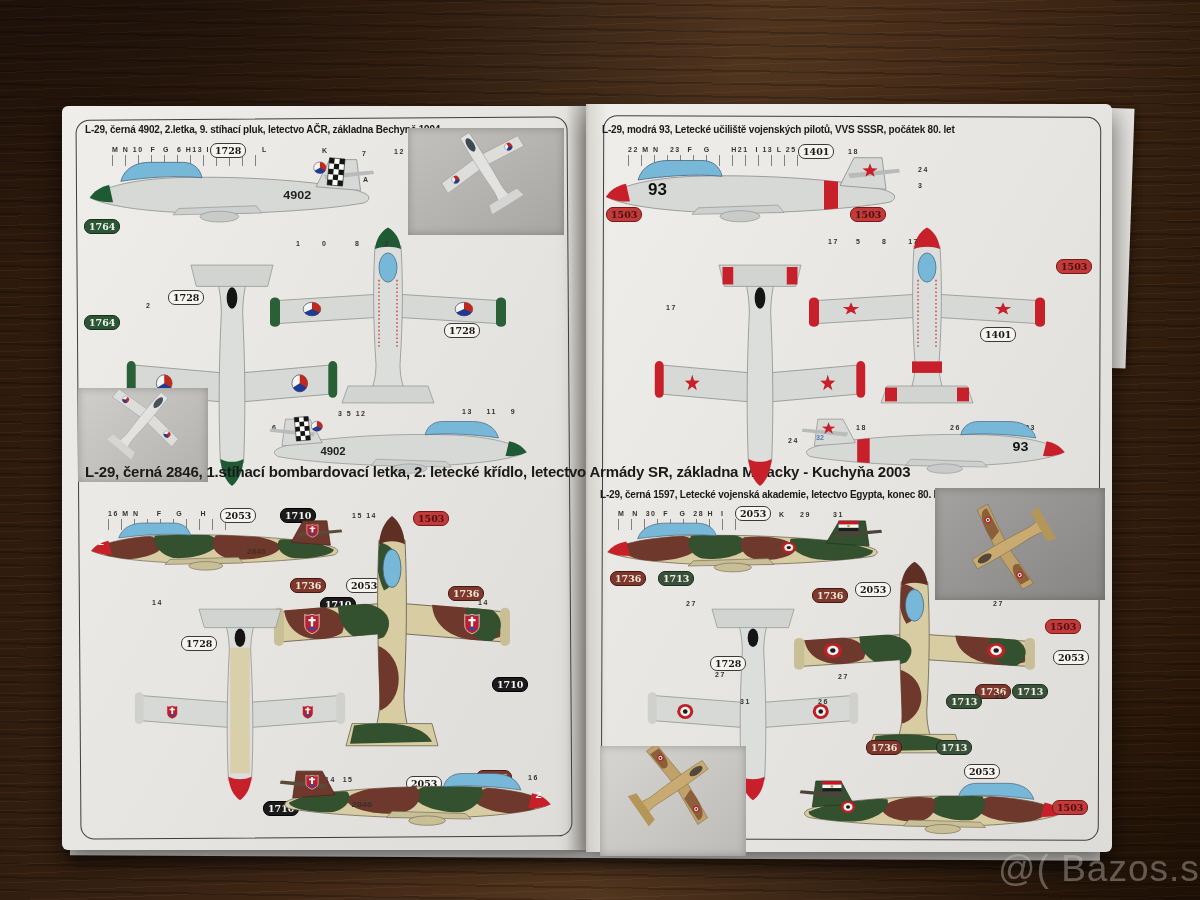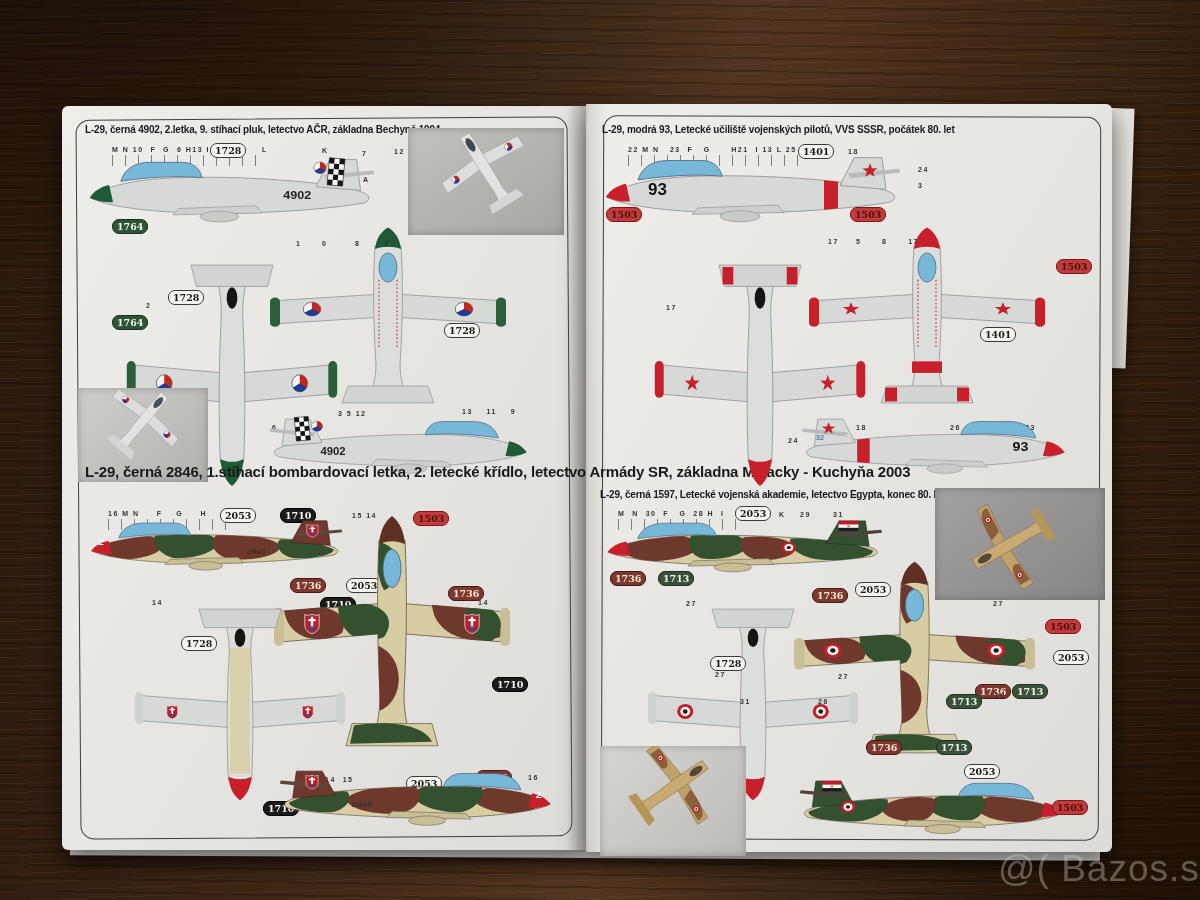--- a/index.html
+++ b/index.html
@@ -15,21 +15,21 @@
   .page{position:absolute;background:linear-gradient(120deg,#efeeea 0%,#e7e6e2 45%,#dddcd8 100%);
     box-shadow:0 10px 26px rgba(0,0,0,.6);}
   .pborder{position:absolute;border:1.6px solid #3e3e3e;border-radius:14px;}
   .fold{position:absolute;background:linear-gradient(90deg,rgba(70,60,50,0) 0%,rgba(70,60,50,.28) 45%,rgba(120,110,100,.18) 55%,rgba(70,60,50,0) 100%);}
   .ttl{position:absolute;font-size:10px;font-weight:bold;color:#1a1a1a;letter-spacing:-.2px;white-space:nowrap;}
   .co{position:absolute;font-size:7px;font-weight:bold;color:#333;letter-spacing:1.5px;white-space:pre;}
   .ticks{position:absolute;height:11px;background:repeating-linear-gradient(90deg,#666 0 1px,transparent 1px 13px);opacity:.8;}
   .badge{position:absolute;font-family:"DejaVu Serif",serif;font-size:9.5px;font-weight:bold;
     padding:1px 4px;border-radius:7px;line-height:11px;white-space:nowrap;}
   .bw{background:#f5f4ef;border:1.4px solid #3a3a3a;color:#191919;text-align:center;}
-  .bg{background:#2a5633;border:1.4px solid #16321c;color:#eef3ec;margin-left:28px;}
+  .bg{background:#2a5633;border:1.4px solid #16321c;color:#eef3ec;}
   .bk{background:#1b1b1b;border:1.4px solid #000;color:#f3f3f3;}
   .br{background:#c23b3b;border:1.4px solid #7c1717;color:#4d0e0e;}
   .bb{background:#7d372c;border:1.4px solid #431a12;color:#f0e4d4;}
   .bd{background:#39513a;border:1.4px solid #1d2f1e;color:#eef0e2;}
   .photo{position:absolute;box-shadow:inset 0 0 8px rgba(0,0,0,.25);overflow:hidden;}
   .wm{position:absolute;font-size:37px;color:rgba(213,207,199,.38);letter-spacing:1px;white-space:nowrap;}
   svg.ac{position:absolute;overflow:visible;}
   text{font-family:"Liberation Sans",sans-serif;}
 </style>
 </head>

